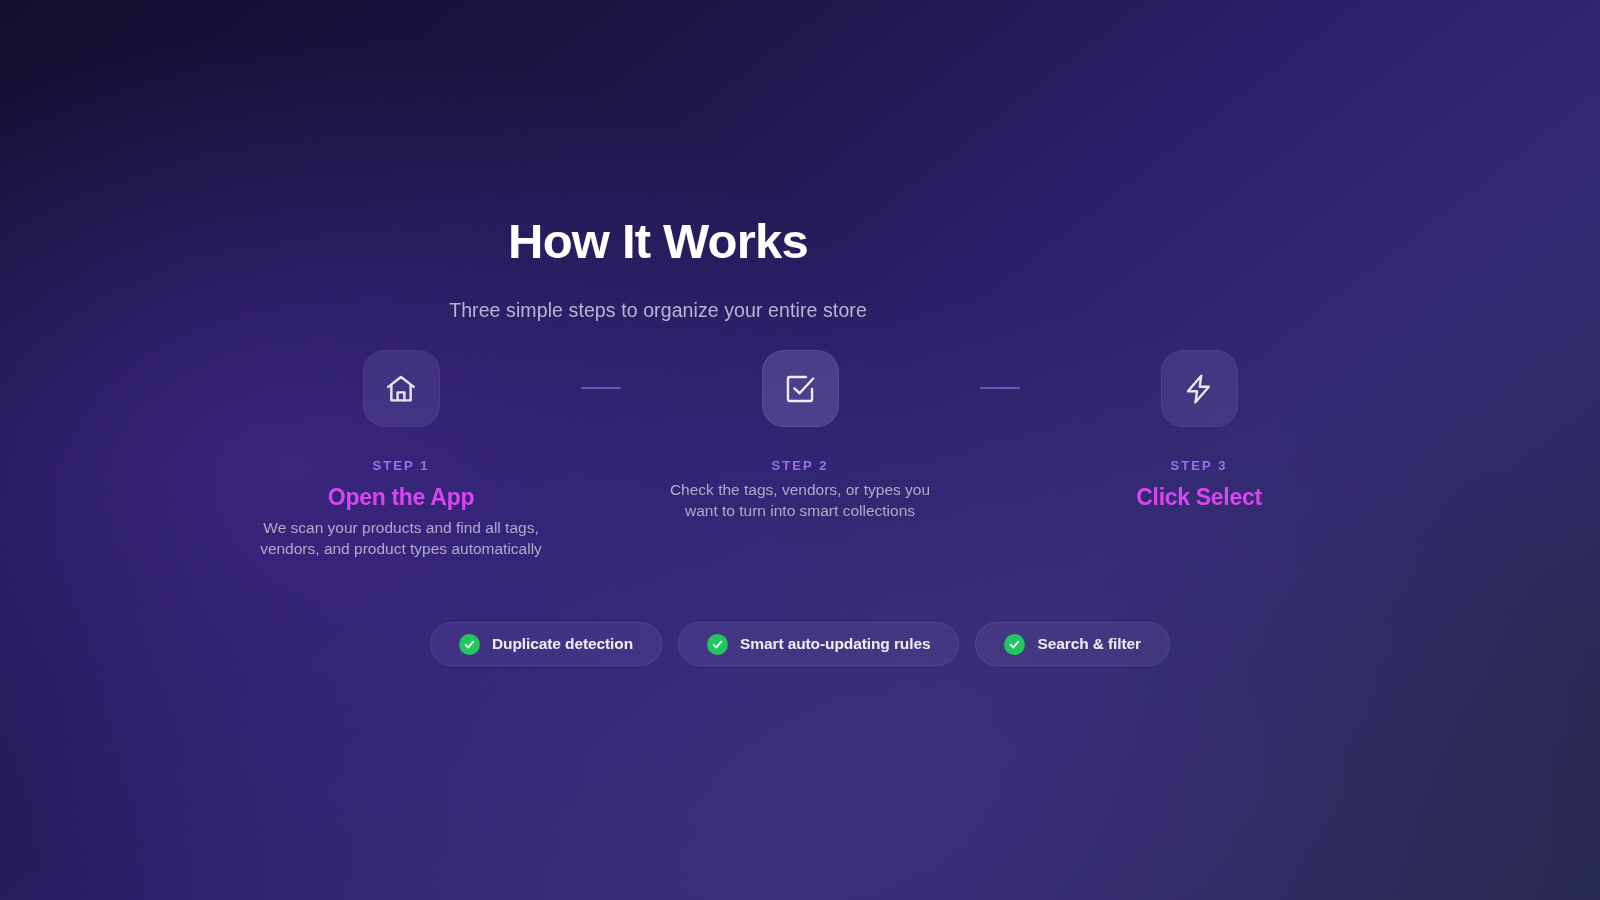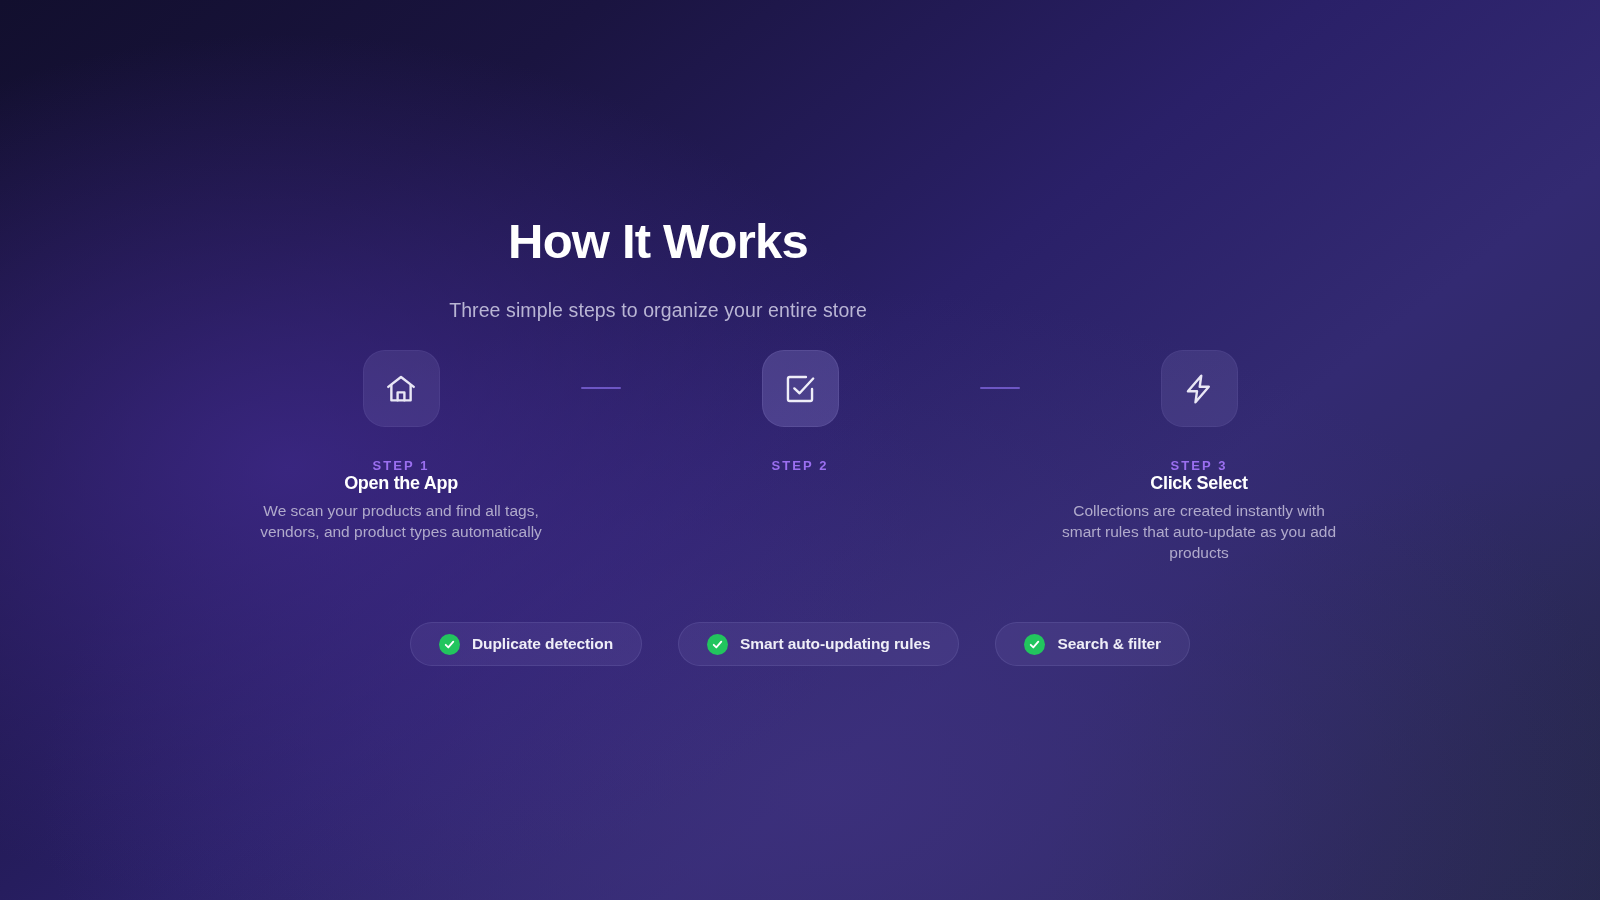--- a/index.html
+++ b/index.html
@@ -94,24 +94,24 @@
 
   .step-label {
     margin-top: 31px;
     font-size: 13px;
     font-weight: bold;
     letter-spacing: 2.1px;
     color: #9b6ff0;
   }
 
   .step-title {
-    margin-top: 0;
-    font-size: 18px;
-    font-weight: bold;
-    color: #ffffff;
+    margin-top: 11px;
+    font-size: 23px;
+    font-weight: bold;
+    color: #d946ef;
     letter-spacing: -0.3px;
   }
 
   .step-desc {
     margin-top: 6px;
     font-size: 15.5px;
     line-height: 21px;
     color: #b0aacb;
     max-width: 292px;
   }
@@ -127,21 +127,21 @@
 
   
   .pills {
     position: absolute;
     top: 622px;
     left: 0;
     width: 1600px;
     display: flex;
     justify-content: center;
     align-items: center;
-    gap: 36px;
+    gap: 16px;
   }
 
   .pill {
     display: flex;
     align-items: center;
     gap: 12px;
     height: 44px;
     padding: 0 28px;
     border-radius: 22px;
     background: rgba(125,114,185,0.16);
@@ -199,35 +199,35 @@
     <div class="step">
       <div class="icon-tile accent">
         <span>
           <svg width="34" height="34" viewBox="0 0 24 24" fill="none" stroke="#efeef8" stroke-width="1.7" stroke-linecap="round" stroke-linejoin="round">
             <path d="M20.5 12v7.2a1.3 1.3 0 0 1-1.3 1.3H4.8a1.3 1.3 0 0 1-1.3-1.3V4.8a1.3 1.3 0 0 1 1.3-1.3h11.4"></path>
             <path d="M8 11.6 11.7 15 21.3 4.6"></path>
           </svg>
         </span>
       </div>
       <div class="step-label">STEP 2</div>
+      <div class="step-desc">Check the tags, vendors, or types you want to turn into smart collections</div>
     </div>
 
     <div class="connector"></div>
 
     <div class="step">
       <div class="icon-tile">
         <span>
           <svg width="34" height="34" viewBox="0 0 24 24" fill="none" stroke="#e9e7f5" stroke-width="1.7" stroke-linecap="round" stroke-linejoin="round">
             <path d="M13.6 2.6 4.2 13.6h6.4l-1.1 7.8 9.4-11h-6.4z"></path>
           </svg>
         </span>
       </div>
       <div class="step-label">STEP 3</div>
       <div class="step-title">Click Select</div>
-      <div class="step-desc">Collections are created instantly with smart rules that auto-update as you add products</div>
     </div>
 
   </div>
 
   <div class="pills">
 
     <div class="pill">
       <span class="check-badge">
         <svg width="13" height="13" viewBox="0 0 24 24" fill="none" stroke="#ffffff" stroke-width="3.4" stroke-linecap="round" stroke-linejoin="round">
           <path d="M5 12.6 9.8 17.4 19 6.8"></path>

